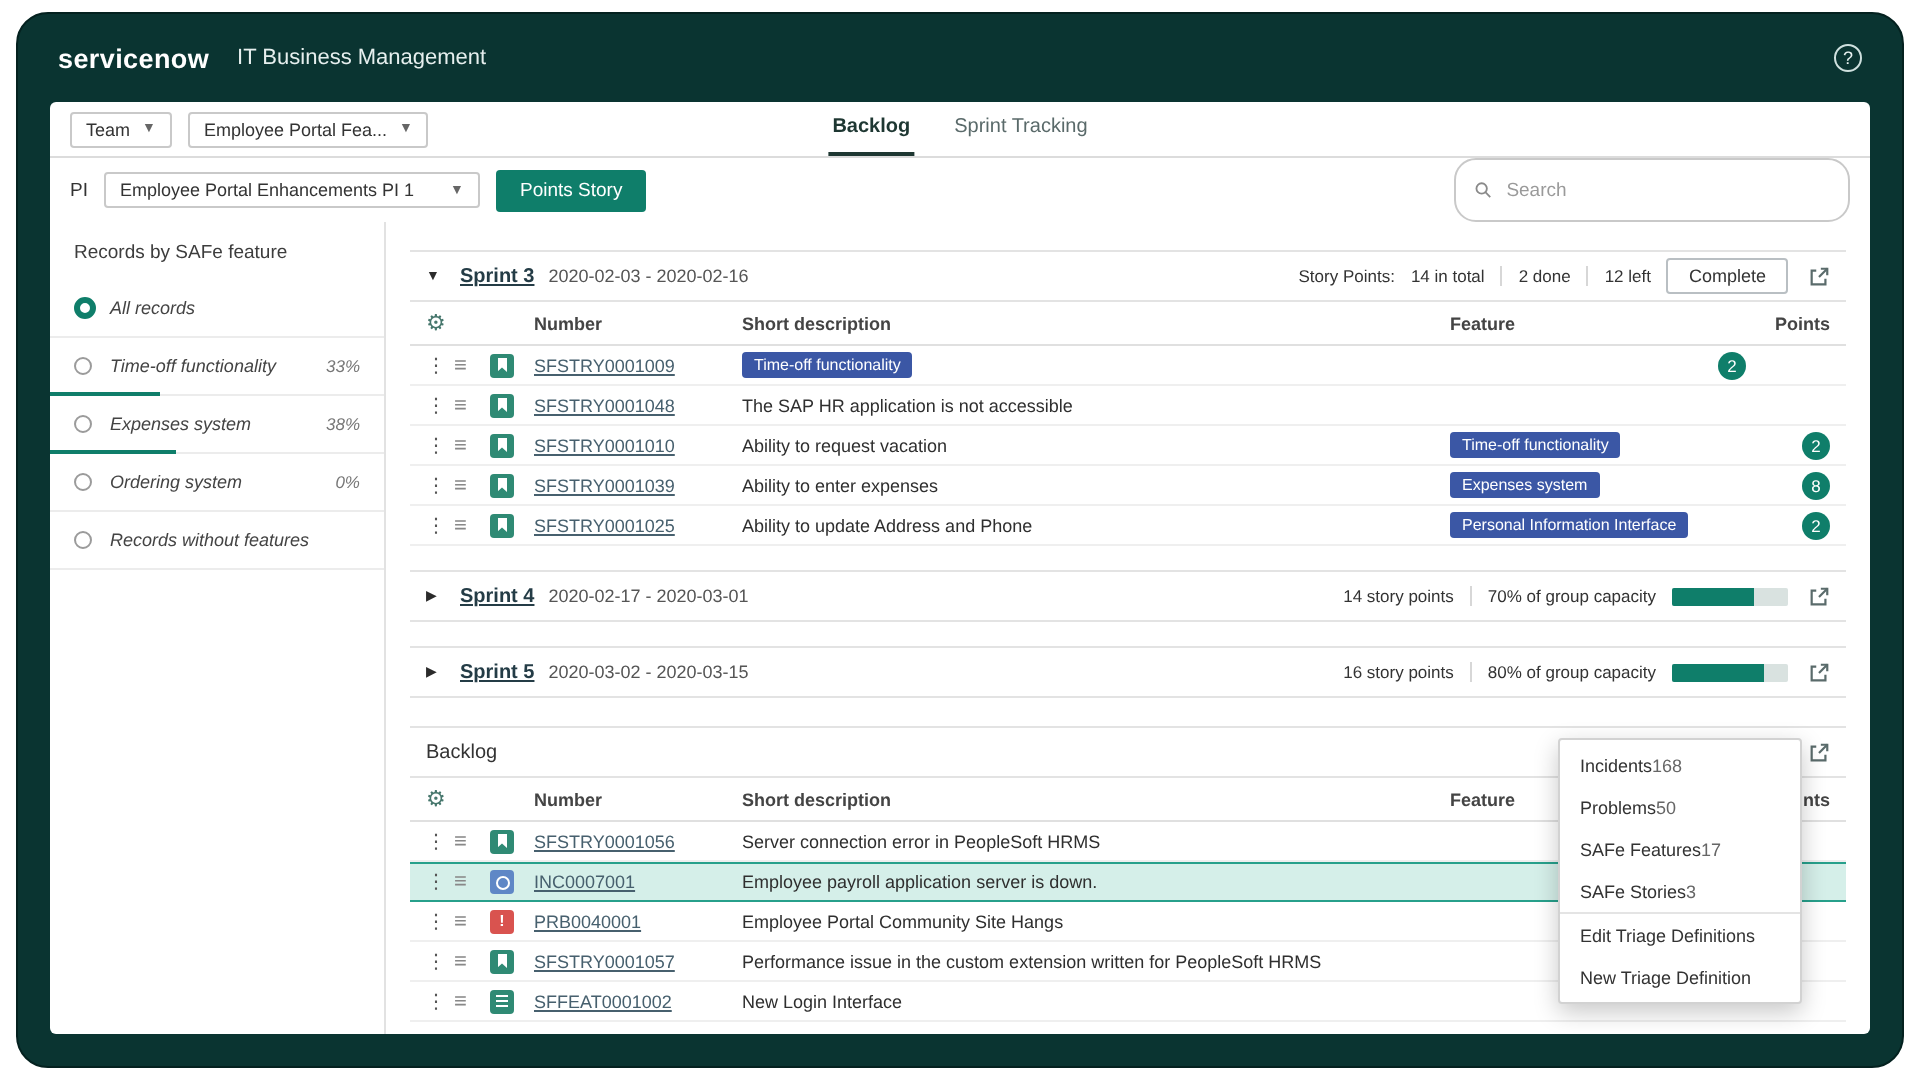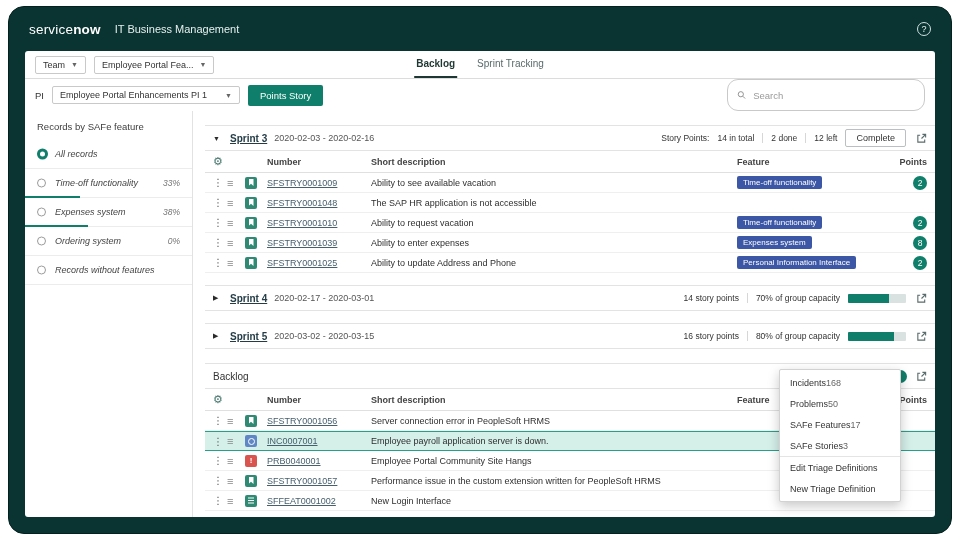--- a/index.html
+++ b/index.html
@@ -8,21 +8,21 @@
     width:960px; height:540px; position:relative; overflow:hidden;
     background:#ffffff; font-family:"Liberation Sans", sans-serif;
   }
   .frame {
     position:absolute; left:8px; top:6px; right:8px; bottom:6px;
     background:#0a3431; border:1px solid #04211f; border-radius:16px;
     display:flex; flex-direction:column; overflow:hidden;
   }
   .titlebar { height:44px; flex:0 0 auto; display:flex; align-items:center; padding:0 20px; color:#fff; }
   .brand { font-size:13.5px; letter-spacing:.2px; }
-  .brand .b1 { font-weight:400;text-align:center; } .brand .b2 { font-weight:700; }
+  .brand .b1 { font-weight:700;text-align:center; } .brand .b2 { font-weight:700; }
   .product { margin-left:14px; font-size:11px; color:#e6efee; }
   .help { margin-left:auto; width:14px; height:14px; border:1px solid #cfe0de; border-radius:50%;
     font-size:9px; display:flex; align-items:center; justify-content:center; color:#eaf3f2; cursor:pointer; }
   .app { flex:1; margin:0 16px 16px; background:#fff; border-radius:3px; display:flex; flex-direction:column; overflow:hidden; }
 
   
   .tabsbar { height:28px; flex:0 0 auto; border-bottom:1px solid #dcdcdc; display:flex; align-items:center; padding:0 10px; position:relative; }
   .select { display:inline-flex; align-items:center; gap:6px; border:1px solid #c9c9c9; border-radius:2px;
     padding:3px 7px; font-size:9px; color:#333; background:#fff; cursor:pointer; }
   .tabsbar .select { margin-right:8px; }
@@ -45,21 +45,21 @@
   .sb-title { font-size:9.5px; color:#3d3d3d; padding:0 12px 8px; }
   .sb-item { position:relative; padding:9px 12px 9px 30px; font-size:9px; color:#444;
     border-bottom:1px solid #ececec; display:flex; justify-content:space-between; align-items:center; cursor:pointer;font-style:italic; }
   .radio { position:absolute; left:12px; top:50%; transform:translateY(-50%); width:9px; height:9px;
     border:1px solid #9b9b9b; border-radius:50%; background:#fff; }
   .radio.sel { width:11px; height:11px; border:3px solid #0f7e6a; }
   .pct { color:#777; font-size:8.5px; }
   .fillbar { position:absolute; left:0; bottom:-1px; height:2px; background:#0f7e6a; }
 
   
-  .main { flex:1; position:relative; padding:14px 0 0 12px; min-width:0; }
+  .main { flex:1; position:relative; padding:14px 12px 0 12px; min-width:0; }
   .section3 { margin-bottom:12px; }
   .sprint-bar { display:flex; align-items:center; gap:7px; height:26px; padding:0 8px; font-size:9.5px;
     border-top:1px solid #e3e3e3; border-bottom:1px solid #e3e3e3; }
   .sprint-bar.collapsed { margin-bottom:12px; }
   .tri { font-size:7px; color:#2b2b2b; width:10px; cursor:pointer; }
   .sprint-link { font-size:10px; font-weight:700; color:#243c46; text-decoration:underline; cursor:pointer; }
   .dates { color:#555; font-size:9px; }
   .sp-right { margin-left:auto; display:flex; align-items:center; gap:8px; font-size:8.5px; color:#333; }
   .vline { width:1px; height:10px; background:#d7d7d7; }
   .btn-outline { border:1px solid #b9bfc3; background:#fff; border-radius:2px; font-size:9px; padding:3px 10px; color:#333; font-family:inherit; cursor:pointer; }
@@ -211,21 +211,20 @@
             <span>Short description</span>
             <span>Feature</span>
             <span class="th-points">Points</span>
           </div>
 
           <div class="trow">
             <span class="kebab">⋮</span>
             <span class="drag">≡</span>
             <span class="ricon story"></span>
             <a class="num">SFSTRY0001009</a>
-            <span class="desc">Ability to see available vacation</span>
             <span class="fcell">
                 <span class="badge">Time-off functionality</span>
               </span>
             <span class="pcell">
                 <span class="chip">2</span>
               </span>
           </div>
           <div class="trow">
             <span class="kebab">⋮</span>
             <span class="drag">≡</span>

